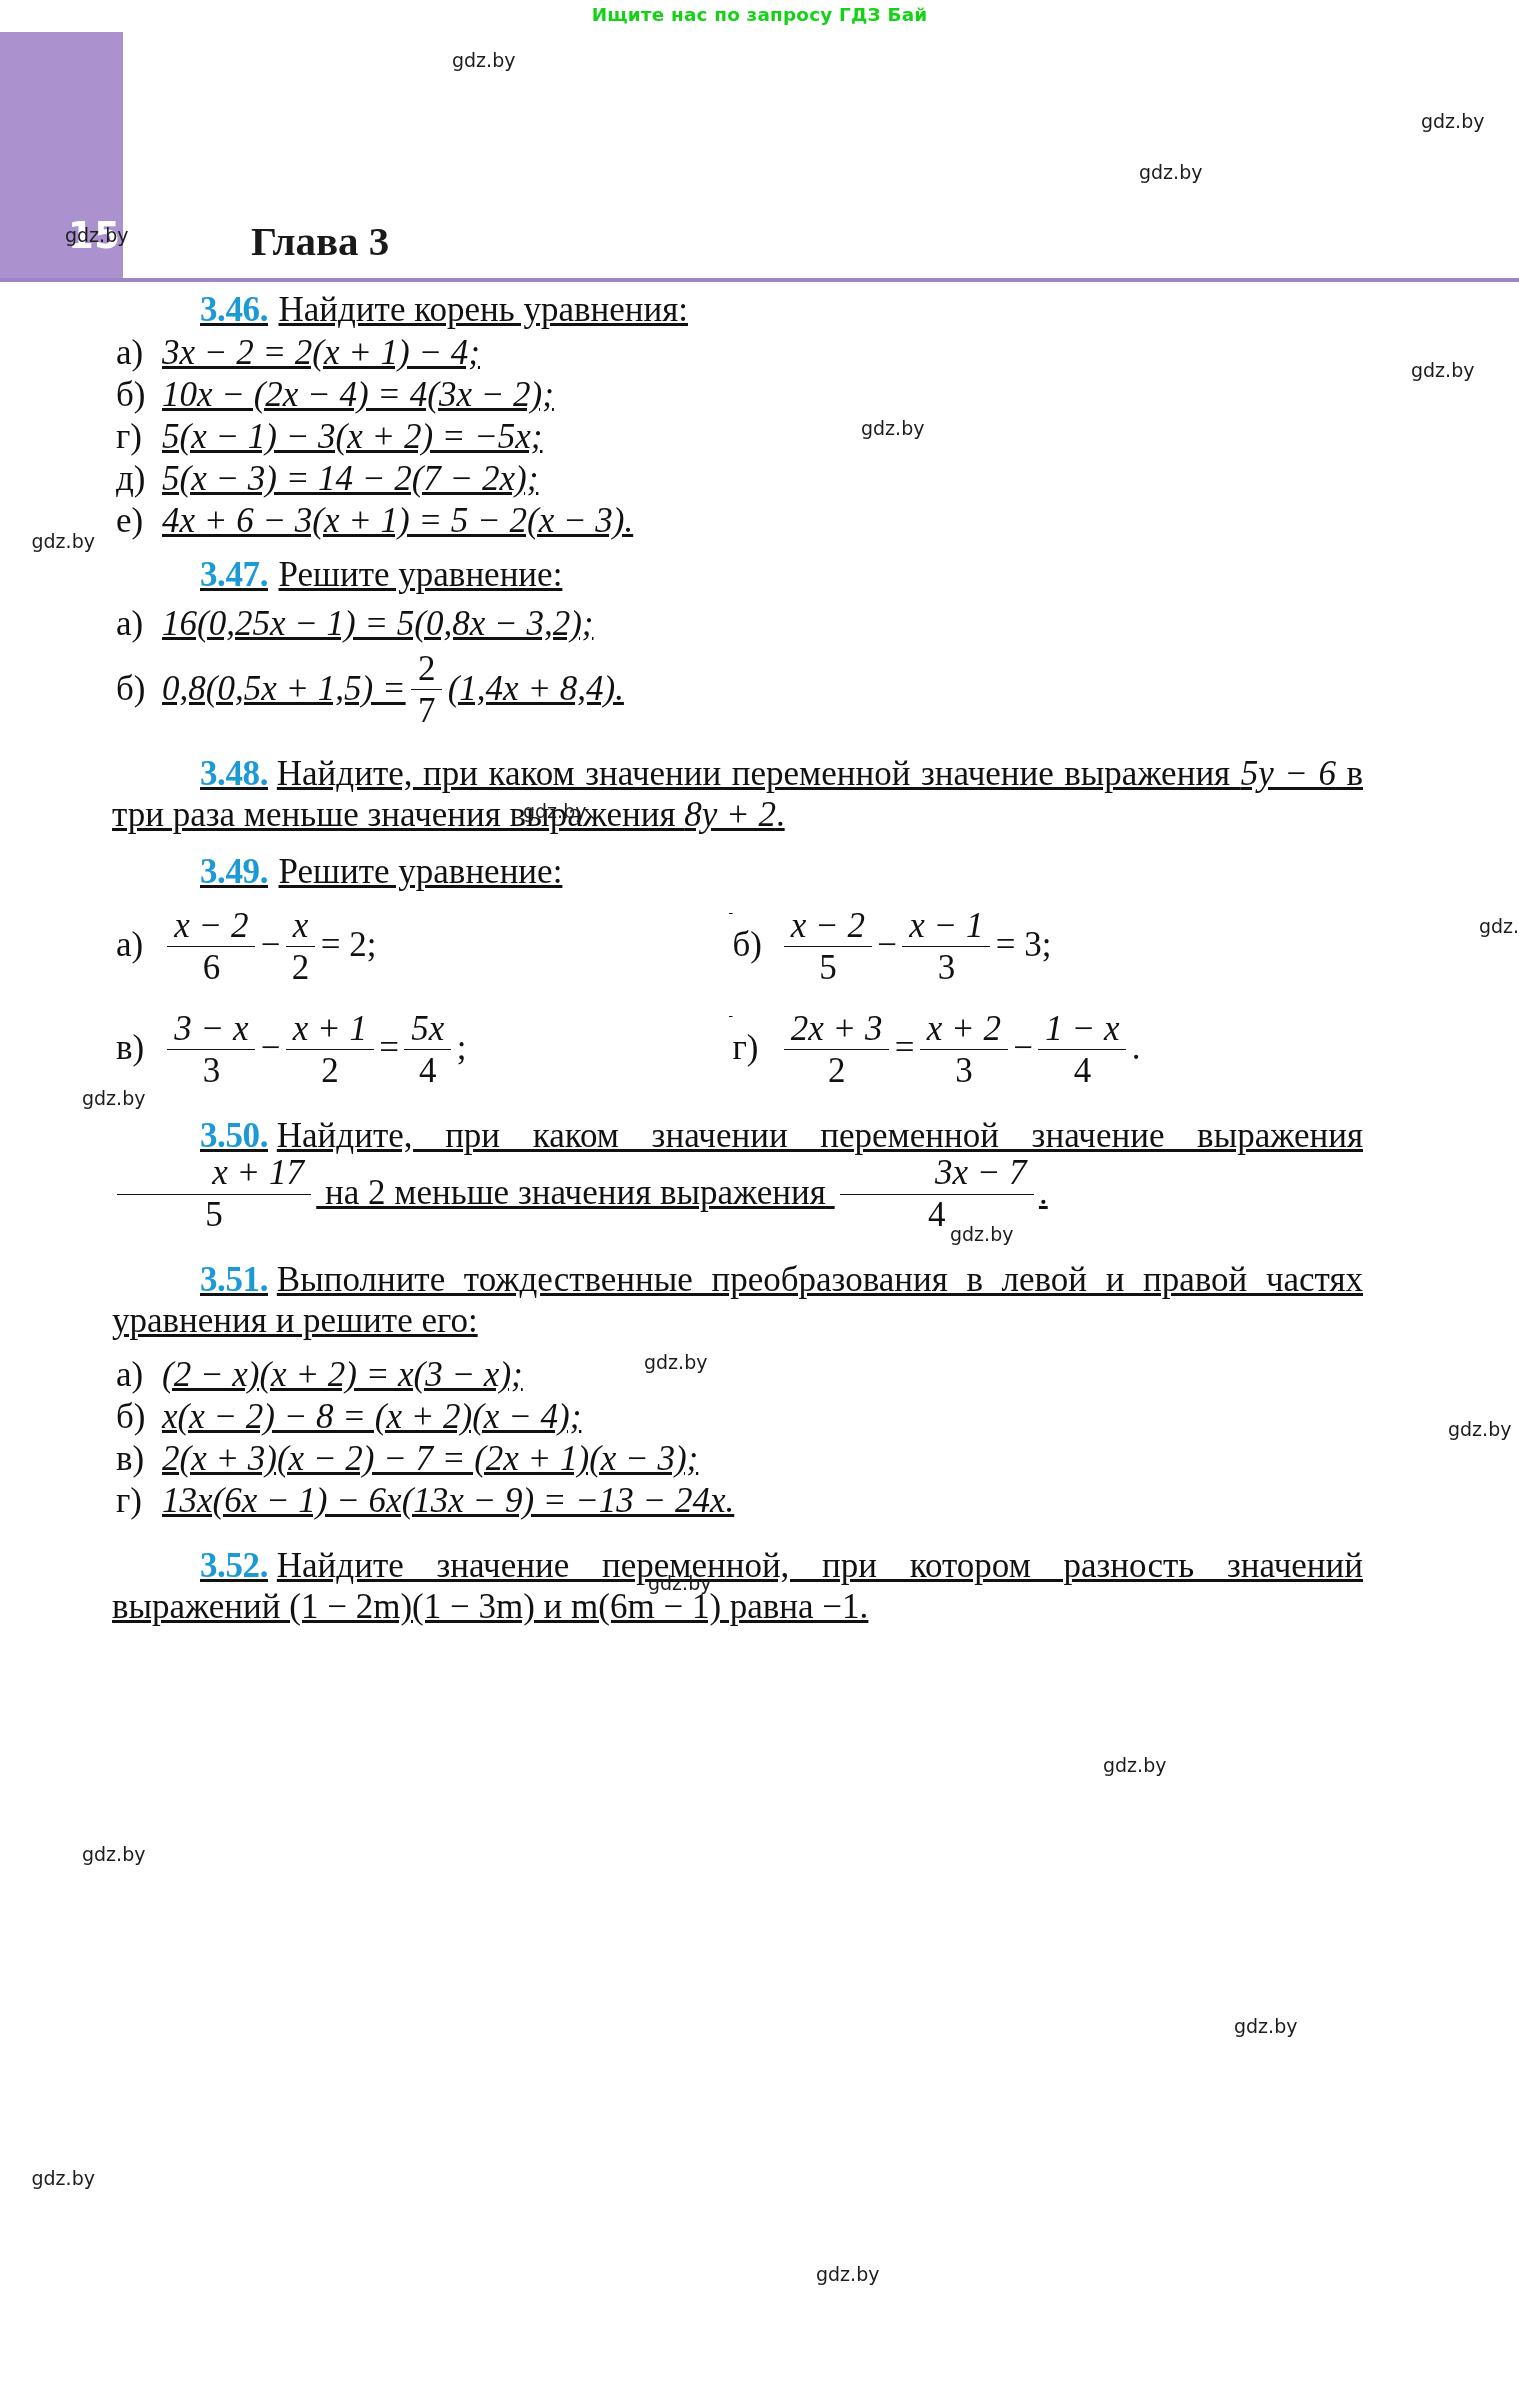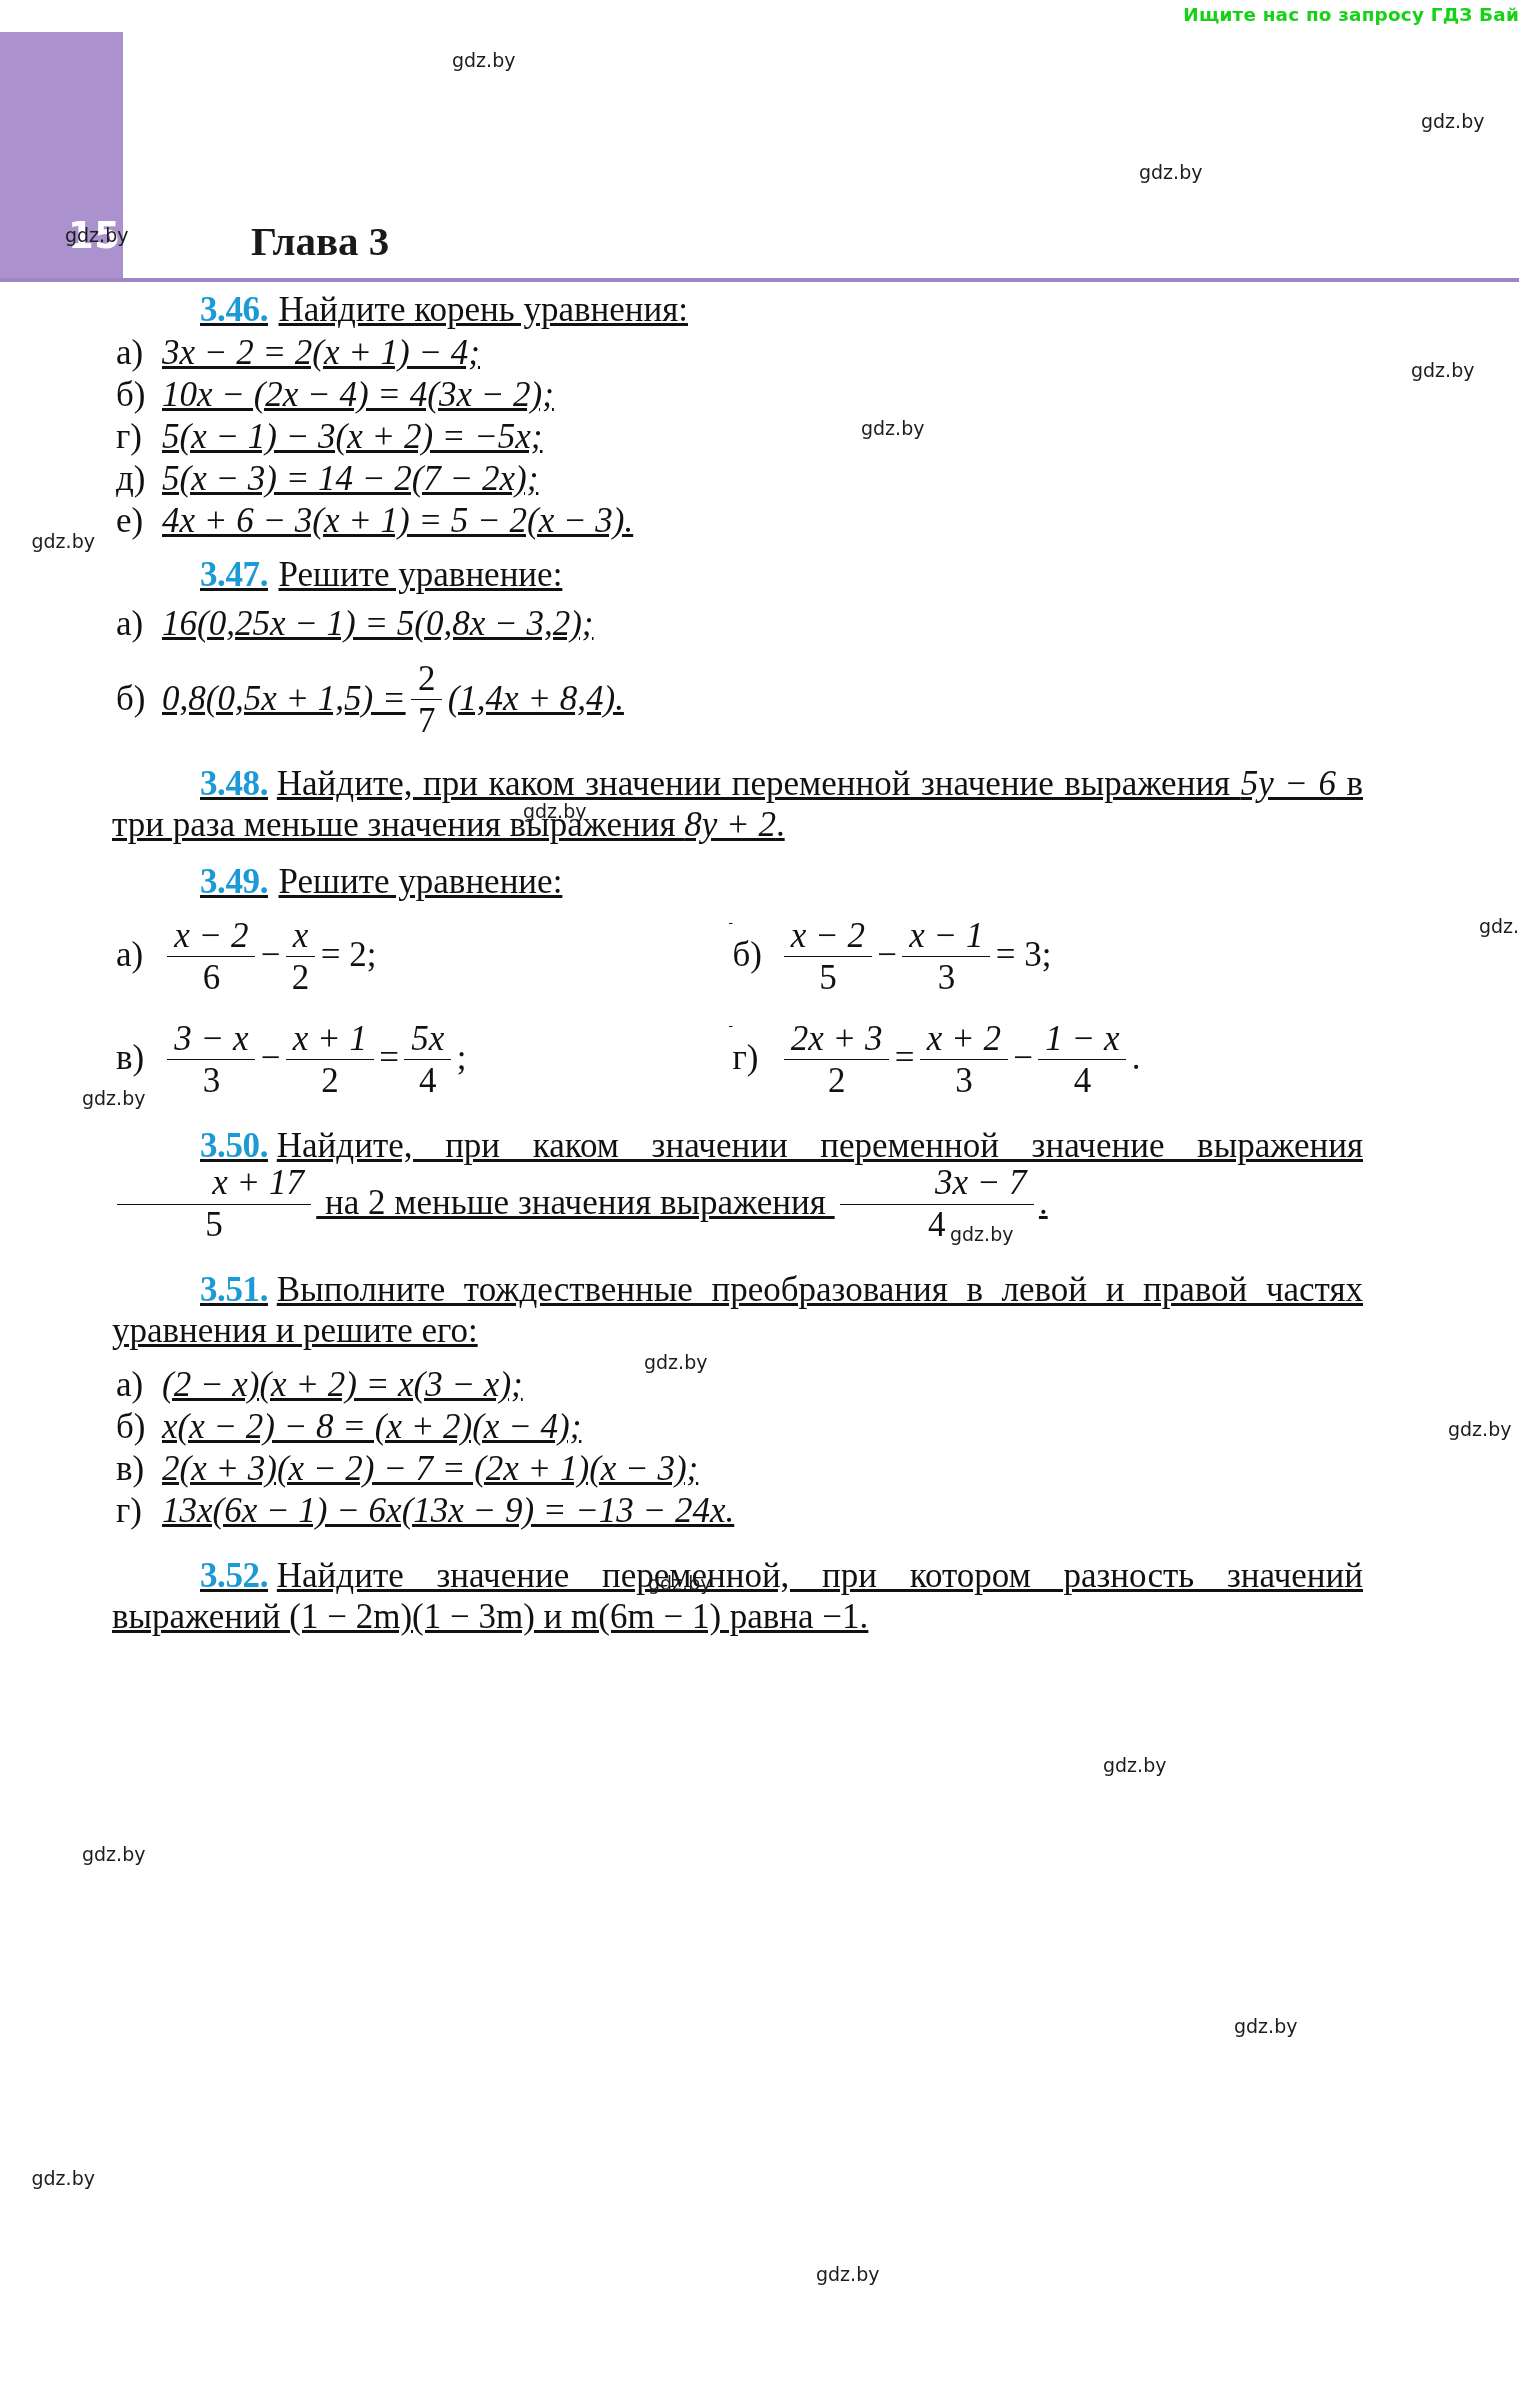--- a/index.html
+++ b/index.html
@@ -15,21 +15,21 @@
     font-family: "Liberation Serif", serif;
     overflow: hidden;
   }
 
   
   .promo {
     position: absolute;
     top: 3.5px;
     left: 0;
     width: 1519px;
-    text-align: right;
+    text-align: center;
     font-family: "DejaVu Sans", sans-serif;
     font-weight: bold;
     font-size: 18.4px;
     color: #16d216;
     letter-spacing: 0.2px;
   }
 
   
   .hdr-swatch {
     position: absolute;
@@ -200,21 +200,21 @@
         <li><span class="lbl">е)</span><span class="math">4x + 6 − 3(x + 1) = 5 − 2(x − 3).</span></li>
       </ul>
     </div>
 
     <div class="task" style="margin-top:12.3px">
       <div class="task-head">
         <span class="tasknum">3.47.</span><span class="tasktext">Решите уравнение:</span>
       </div>
       <ul class="items">
         <li style="margin-top:7px"><span class="lbl">а)</span><span class="math">16(0,25x − 1) = 5(0,8x − 3,2);</span></li>
-        <li style="margin-top:17px">
+        <li style="margin-top:7px">
           <span class="lbl">б)</span><span class="math">0,8(0,5x + 1,5) =</span><span class="frac"><span class="num">2</span><span class="den">7</span></span><span class="math">(1,4x + 8,4).</span>
         </li>
       </ul>
     </div>
 
     <div class="task" style="margin-top:21px">
       <div class="prompt-block">
         <span class="tasknum">3.48.</span><span>Найдите, при каком значении переменной значение выражения </span><span class="math">5y − 6</span><span> в три раза меньше значения выражения </span><span class="math">8y + 2</span><span>.</span>
       </div>
     </div>

